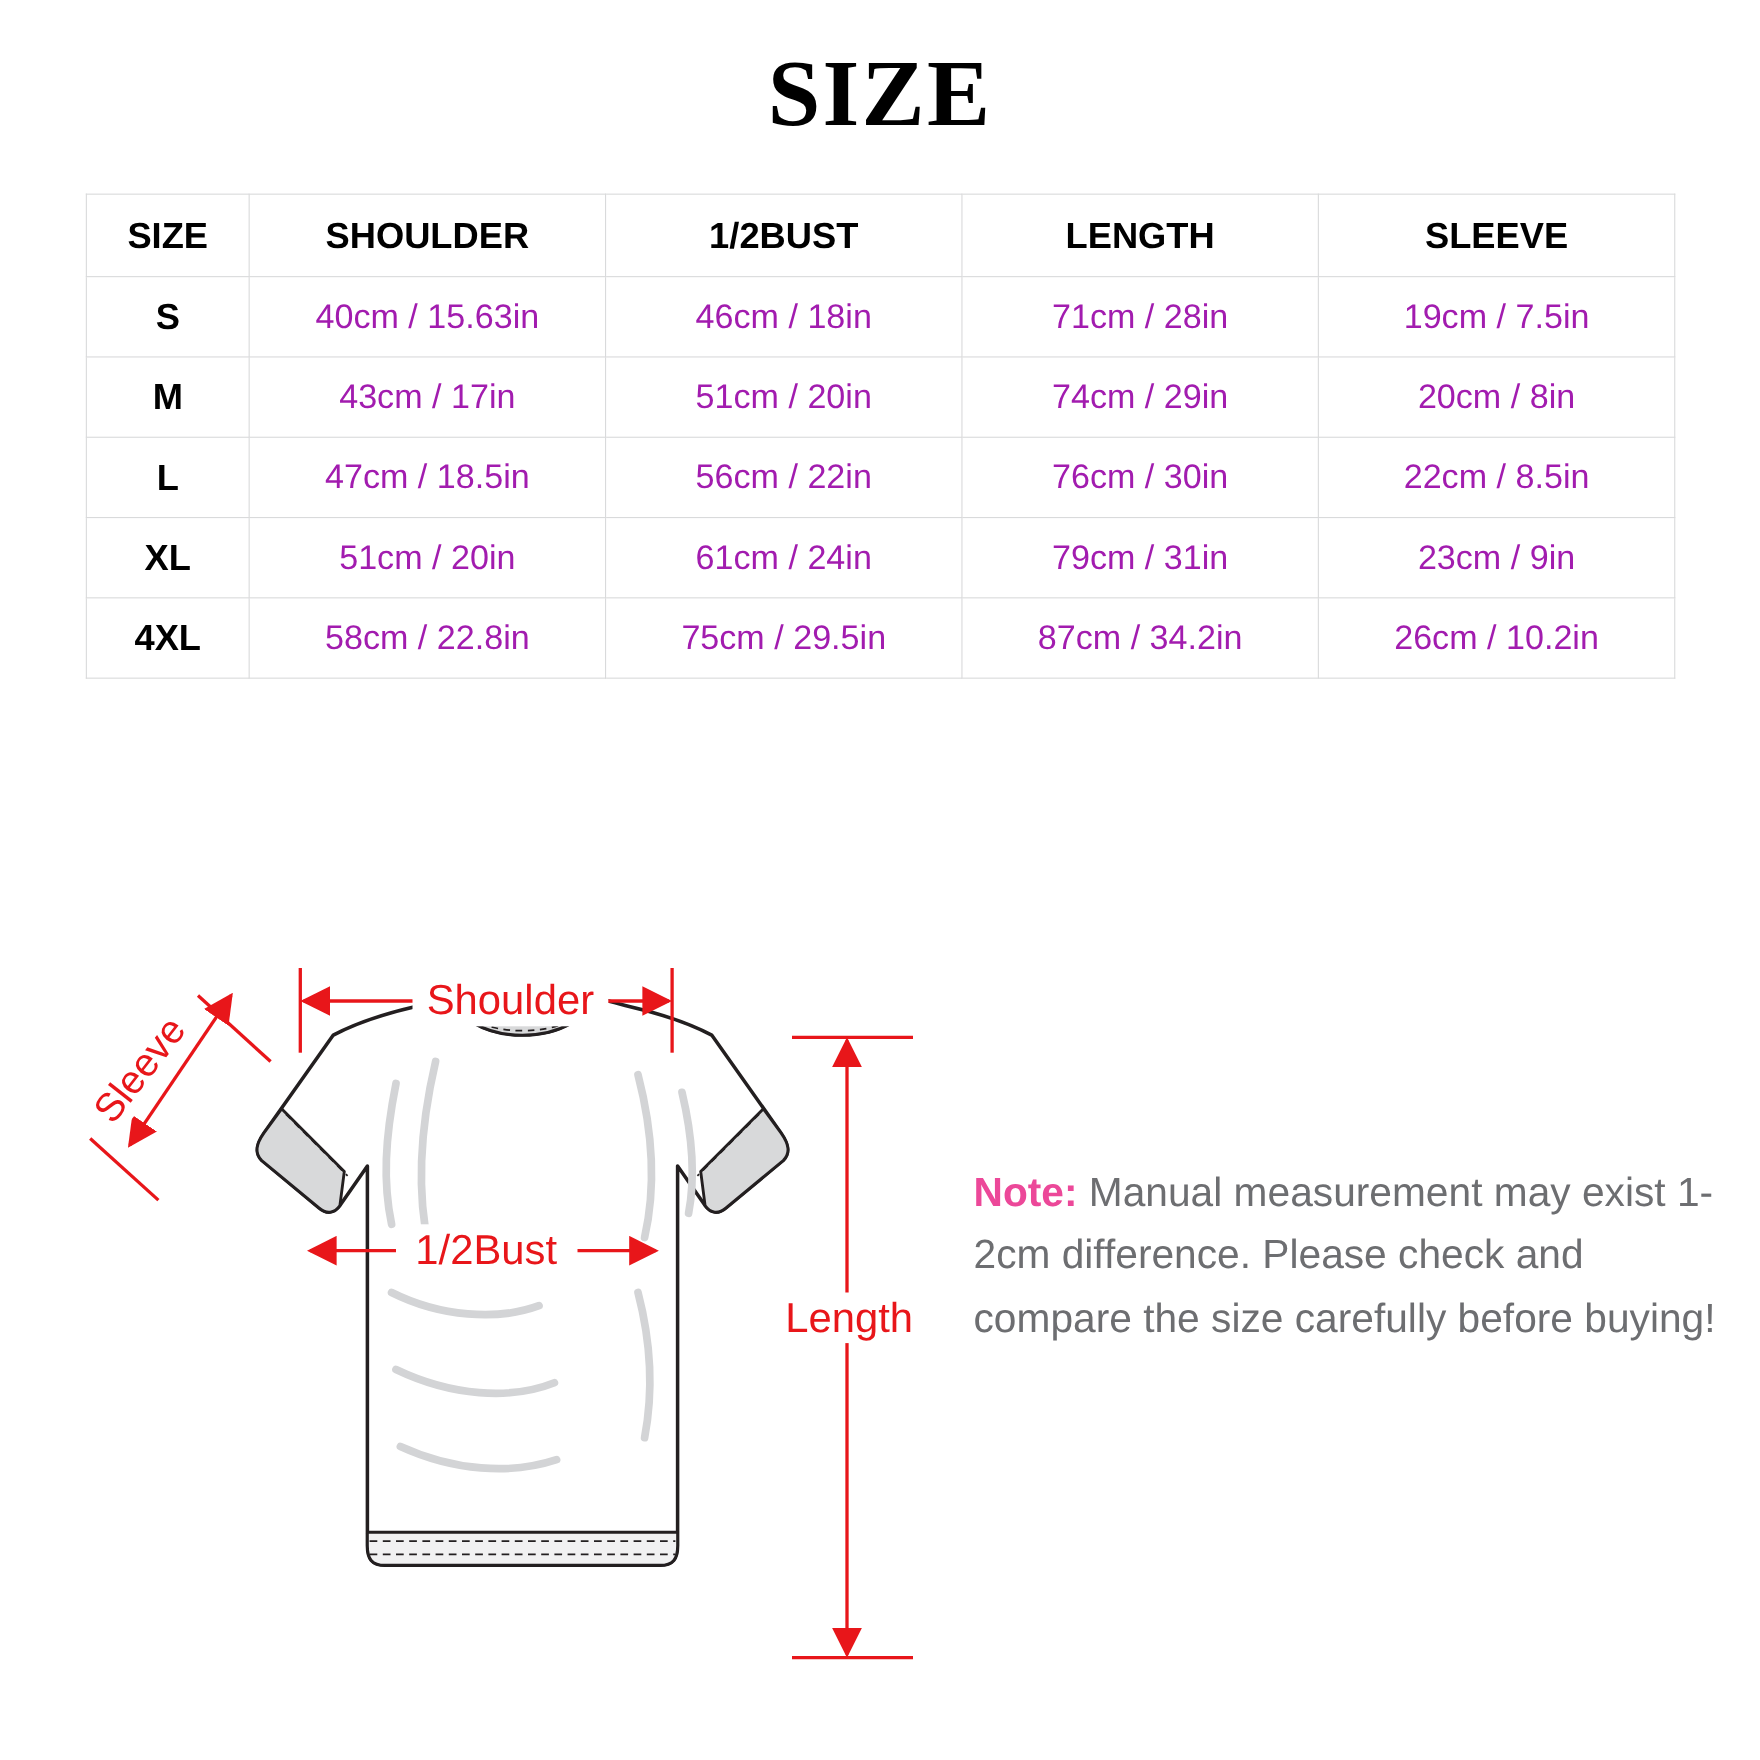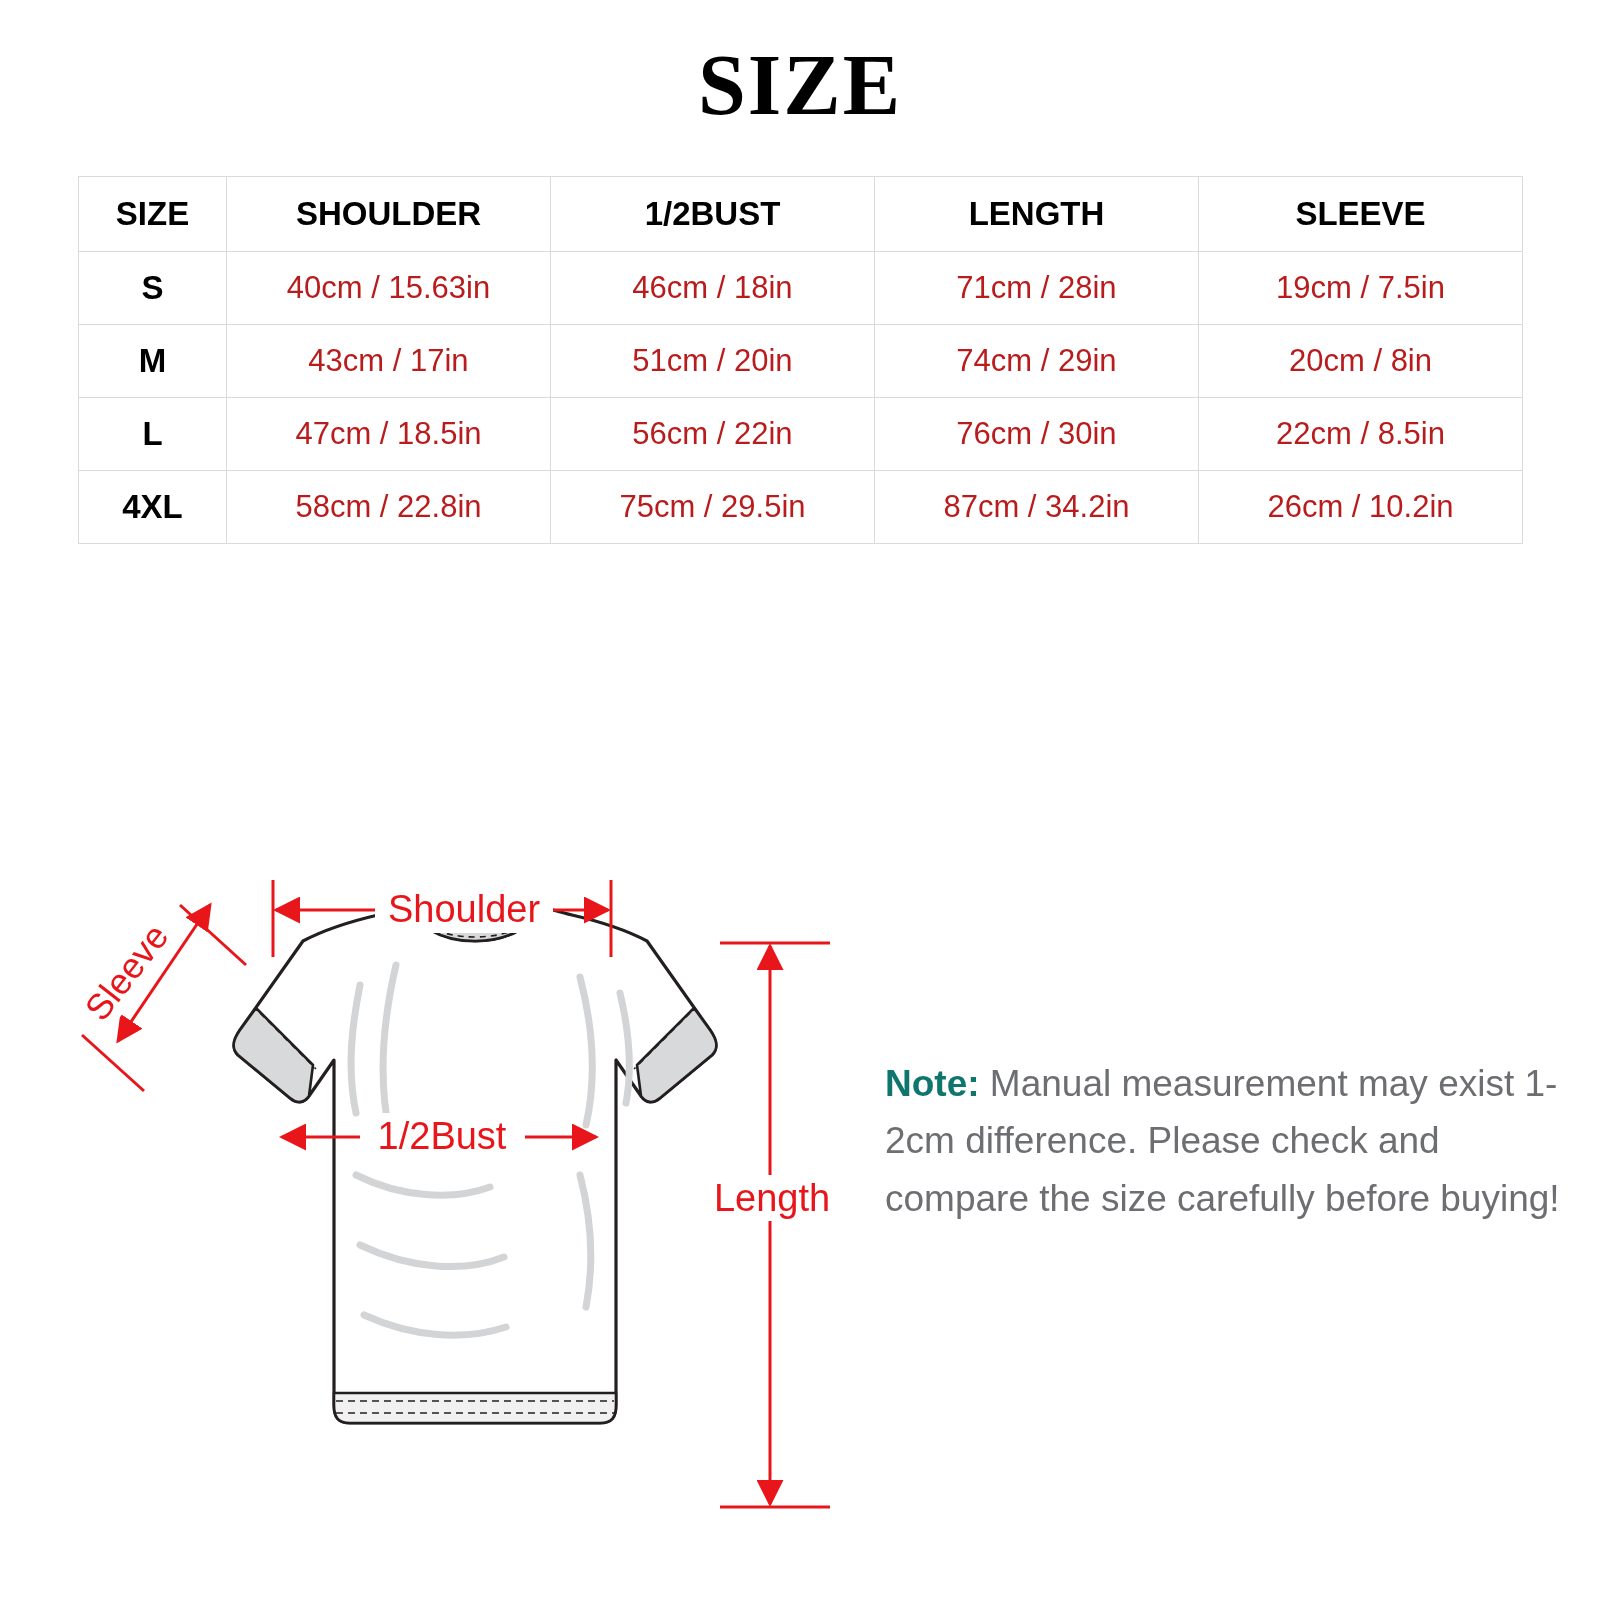--- a/index.html
+++ b/index.html
@@ -48,21 +48,21 @@
     width: 1444px;
     table-layout: fixed;
   }
   table.size-table th,
   table.size-table td {
     border: 1px solid #d9dadb;
     height: 70px;
     text-align: center;
     vertical-align: middle;
     font-size: 31px;
-    color: #b91c1c;
+    color: #a21caf;
     font-weight: normal;
   }
   table.size-table thead th {
     color: #000000;
     font-weight: bold;
     font-size: 33px;
     height: 72px;
   }
   table.size-table tbody td.size-col {
     color: #000000;
@@ -90,21 +90,21 @@
     position: absolute;
     top: 1055px;
     left: 885px;
     width: 680px;
     font-size: 37px;
     line-height: 1.55;
     color: #6d6e71;
   }
   .note .note-label {
     font-weight: bold;
-    color: #0f766e;
+    color: #ec4899;
   }
 </style>
 </head>
 <body>
 
 <div id="page">
 
   <div class="title">SIZE</div>
 
   <div class="table-wrap">
@@ -139,20 +139,27 @@
           <td>51cm / 20in</td>
           <td>74cm / 29in</td>
           <td>20cm / 8in</td>
         </tr>
         <tr>
           <td class="size-col">L</td>
           <td>47cm / 18.5in</td>
           <td>56cm / 22in</td>
           <td>76cm / 30in</td>
           <td>22cm / 8.5in</td>
+        </tr>
+        <tr>
+          <td class="size-col">XL</td>
+          <td>51cm / 20in</td>
+          <td>61cm / 24in</td>
+          <td>79cm / 31in</td>
+          <td>23cm / 9in</td>
         </tr>
         <tr>
           <td class="size-col">4XL</td>
           <td>58cm / 22.8in</td>
           <td>75cm / 29.5in</td>
           <td>87cm / 34.2in</td>
           <td>26cm / 10.2in</td>
         </tr>
       </tbody>
     </table>

